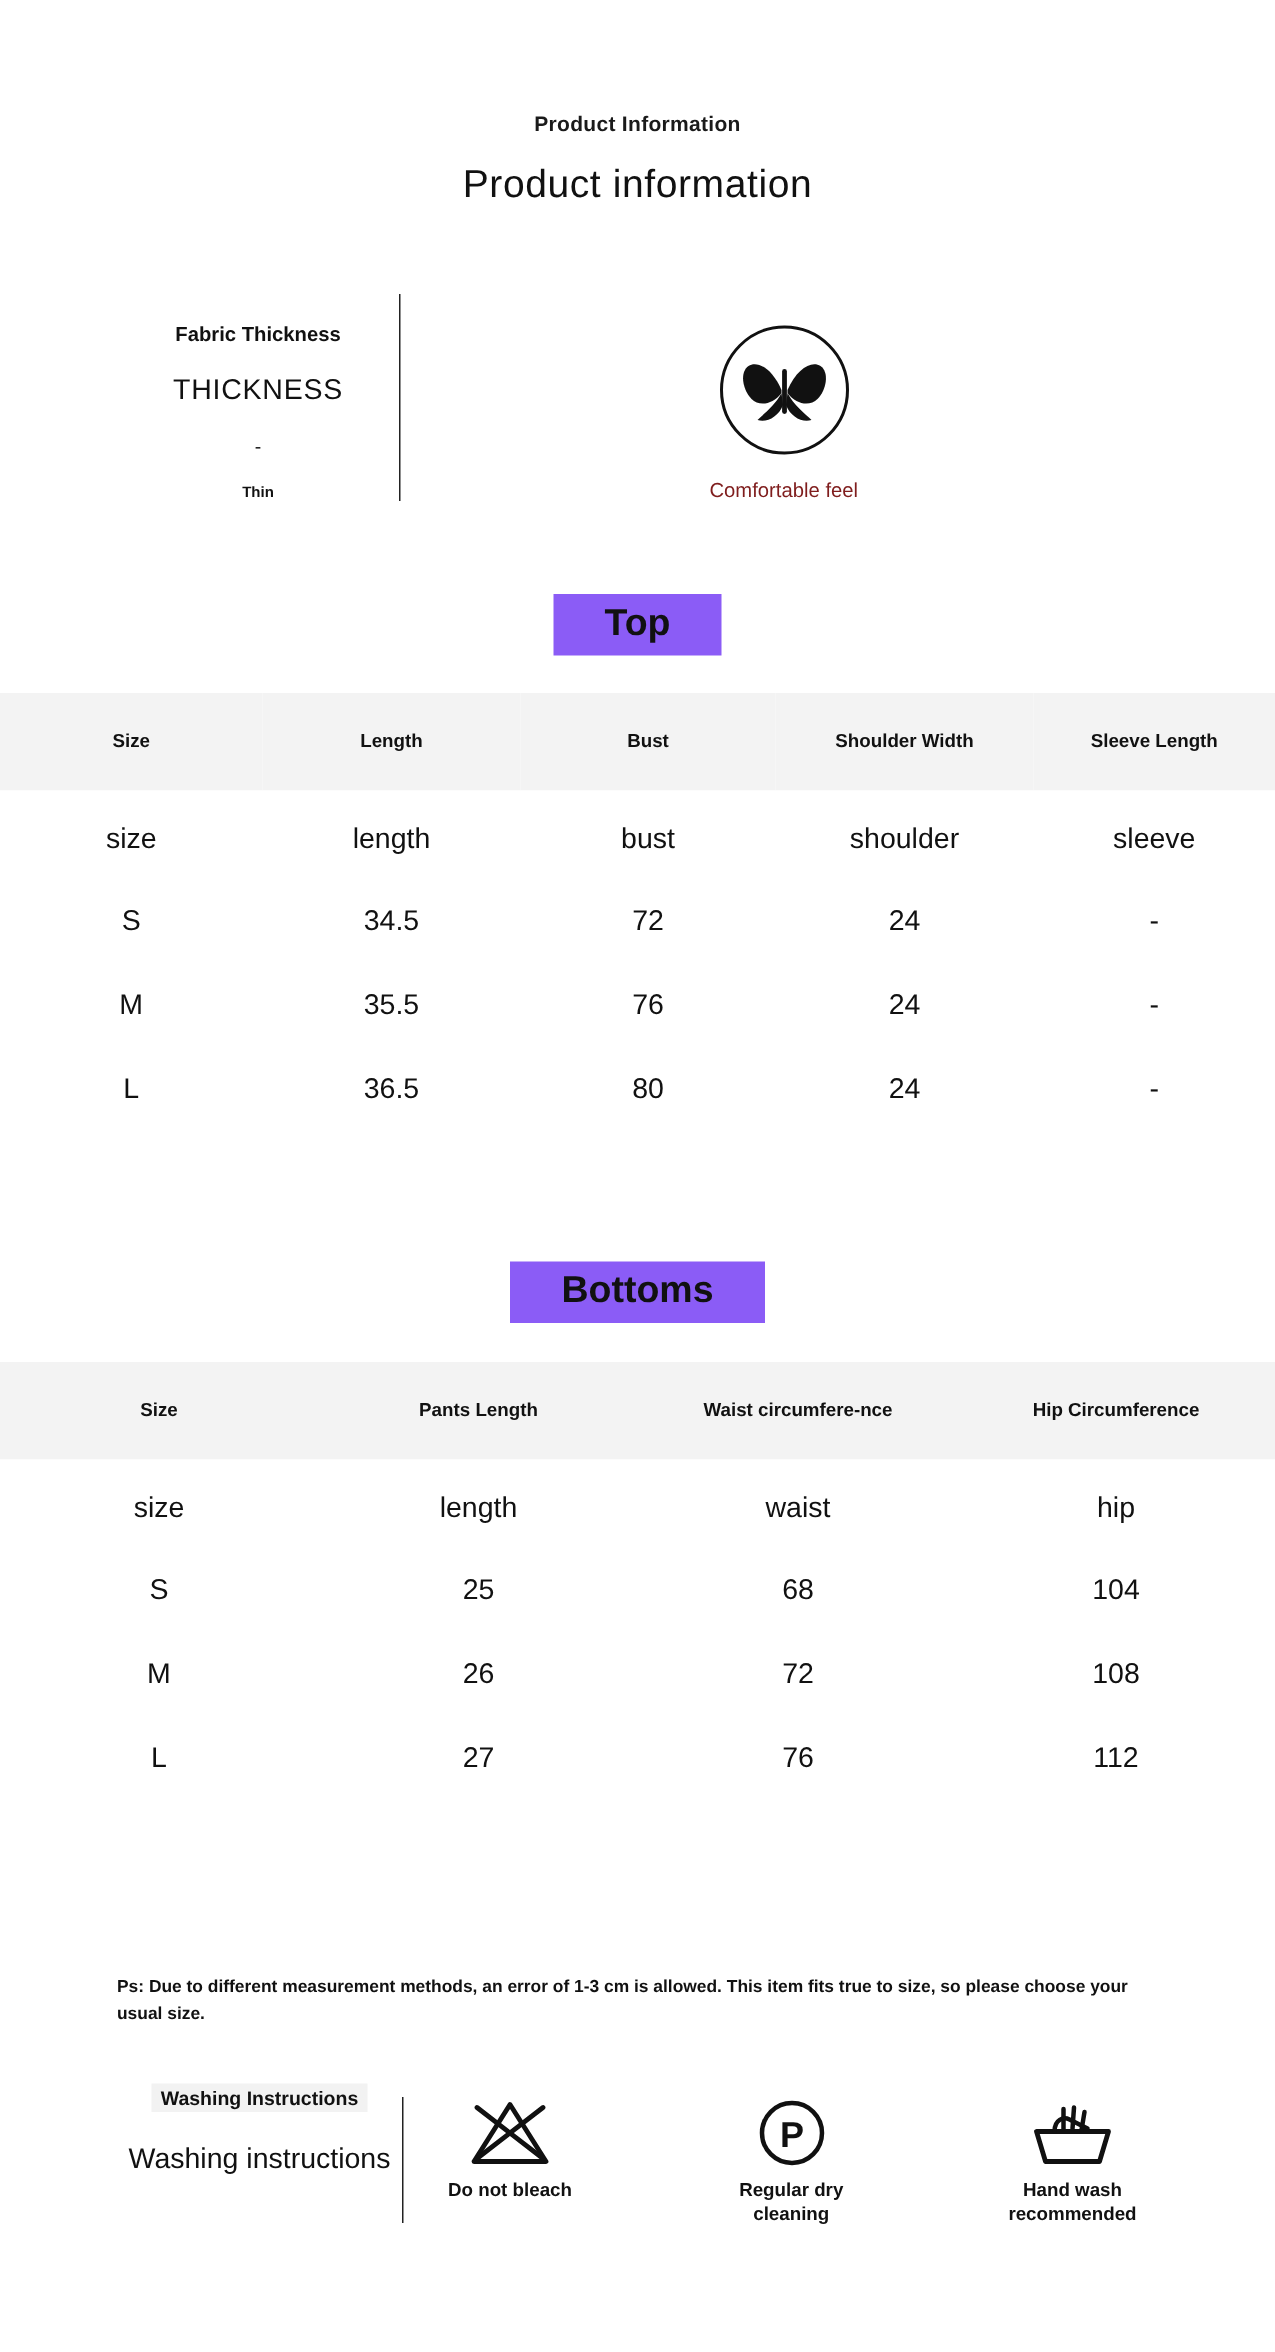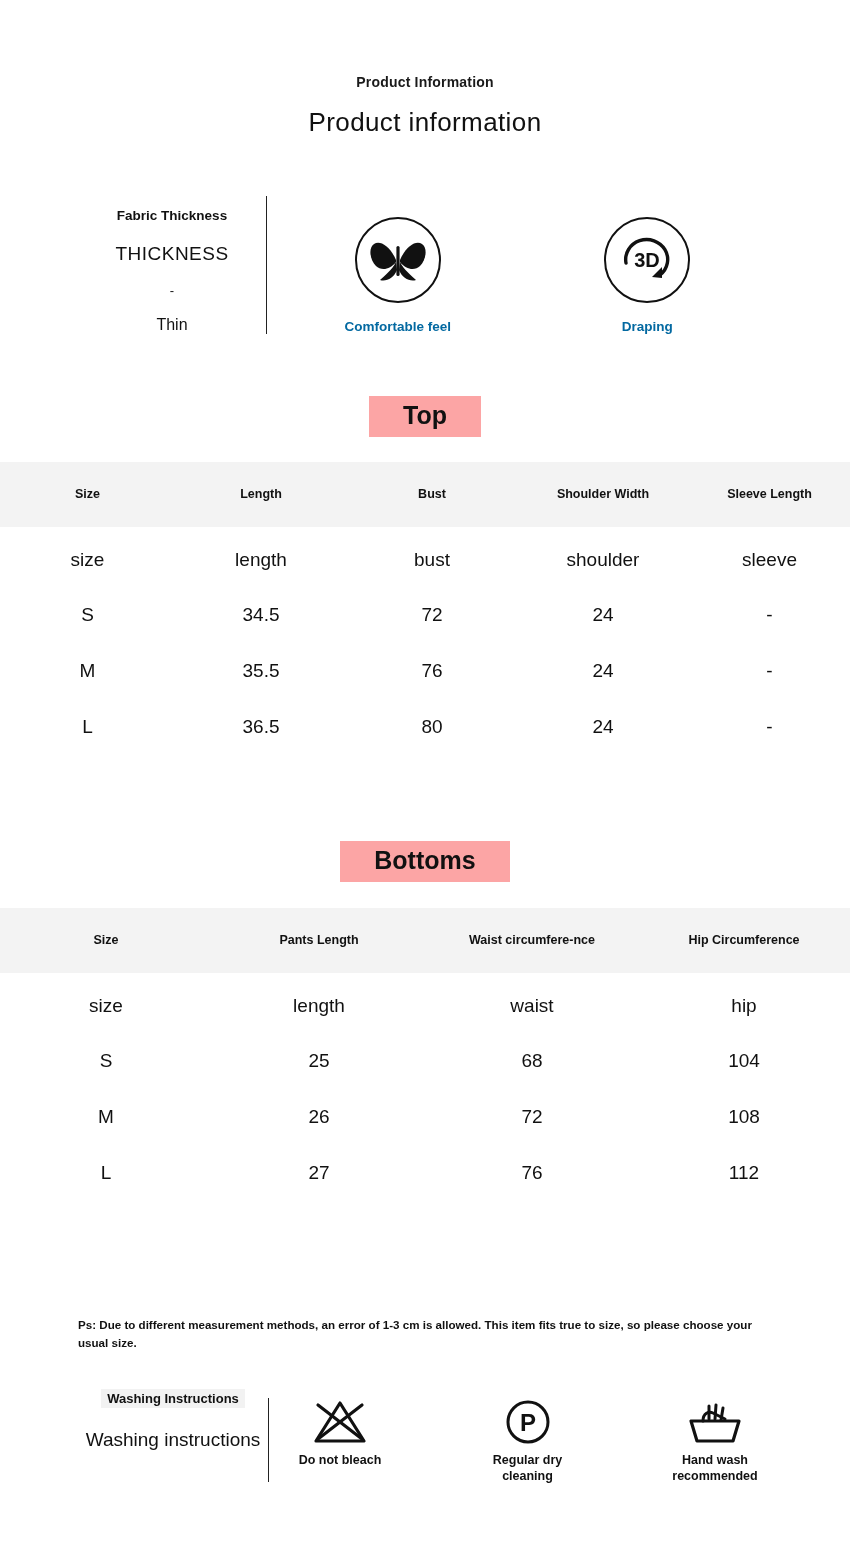--- a/index.html
+++ b/index.html
@@ -58,22 +58,22 @@
     margin-top: 20px;
     color: #111;
     letter-spacing: .5px;
   }
   .feat-left .dash {
     font-size: 13px;
     margin-top: 18px;
     color: #111;
   }
   .feat-left .thin {
-    font-size: 16px;
-    font-weight: normal;
+    font-size: 10px;
+    font-weight: bold;
     margin-top: 18px;
     color: #111;
   }
   .divider-v {
     width: 1px;
     background: #222;
     height: 138px;
     margin-top: 6px;
     margin-right: 6px;
   }
@@ -94,35 +94,35 @@
     border: 2.6px solid #111;
     border-radius: 50%;
     margin: 0 auto;
     display: flex;
     align-items: center;
     justify-content: center;
   }
   .feat-cap {
     margin-top: 16px;
     font-size: 13.5px;
-    font-weight: bold;
-    color: #0369a1;
+    font-weight: normal;
+    color: #7f1d1d;
   }
 
   
   .sec-title-wrap {
     text-align: center;
     margin-top: 62px;
   }
   .sec-title {
     display: inline-block;
     font-size: 25px;
     font-weight: bold;
     color: #111;
-    background: #fca5a5;
+    background: #8b5cf6;
     padding: 5px 34px 7px 34px;
   }
 
   
   table {
     width: 850px;
     border-collapse: collapse;
     table-layout: fixed;
   }
   .tbl-top { margin-top: 25px; }
@@ -245,30 +245,20 @@
             <path d="M32 24 C38 10, 48 4, 54 8 C60 12, 58 24, 52 30 C47 35, 38 34, 32 26 Z"></path>
             <path d="M28 26 C24 34, 16 40, 12 44 C18 46, 26 42, 29 34 Z"></path>
             <path d="M32 26 C36 34, 44 40, 48 44 C42 46, 34 42, 31 34 Z"></path>
             <rect x="28.4" y="10" width="3.2" height="30" rx="1.6"></rect>
           </g>
         </svg>
       </div>
       <div class="feat-cap">Comfortable feel</div>
     </div>
 
-    <div class="feat-item">
-      <div class="circle-icon">
-        <svg width="62" height="54" viewBox="0 0 62 54" aria-hidden="true">
-          <path d="M10 30 A21 20 0 1 1 44 42" fill="none" stroke="#111" stroke-width="3.4" stroke-linecap="round"></path>
-          <path d="M46 34 L46 45 L36 44 Z" fill="#111"></path>
-          <text x="31" y="34" text-anchor="middle" font-family="Liberation Sans, sans-serif" font-size="20" font-weight="bold" fill="#111">3D</text>
-        </svg>
-      </div>
-      <div class="feat-cap">Draping</div>
-    </div>
 
 
   </div>
 </div>
 
 <div class="sec-title-wrap">
   <span class="sec-title">Top</span>
 </div>
 
 <table class="tbl-top">

